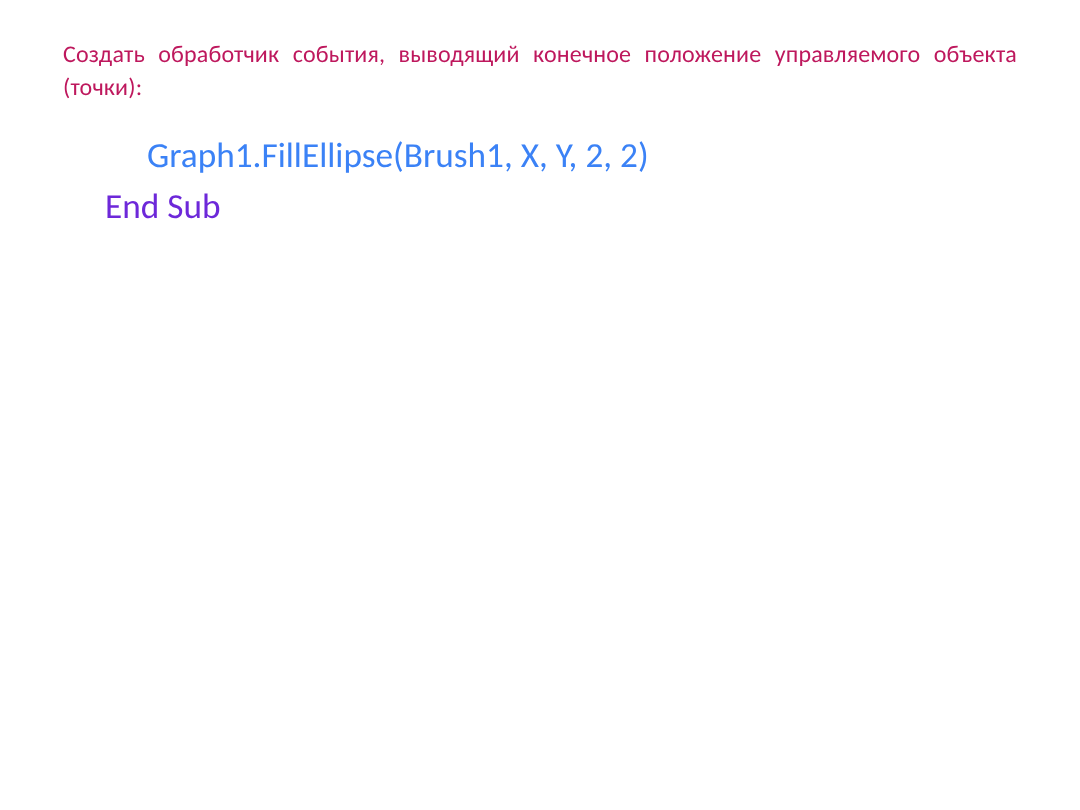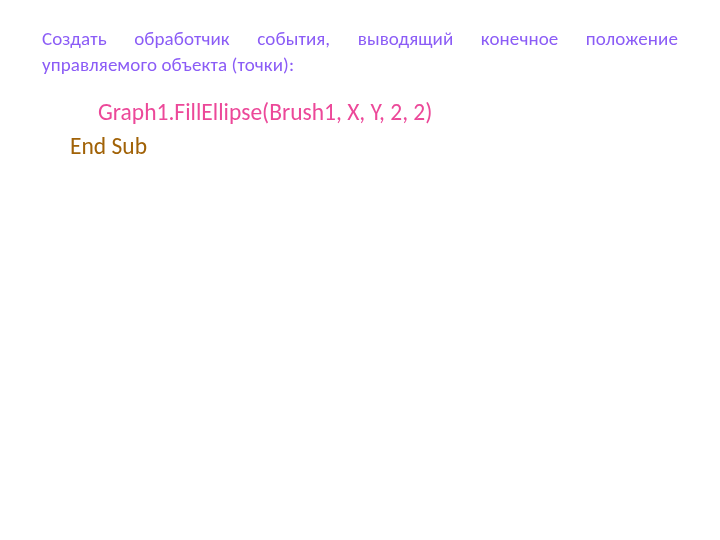--- a/index.html
+++ b/index.html
@@ -8,46 +8,46 @@
       box-sizing: border-box;
     }
     body {
       width: 720px;
       height: 540px;
       background: #ffffff;
       font-family: Calibri, 'Segoe UI', Arial, sans-serif;
       padding: 26px 42px;
     }
     .header-text {
-      font-size: 19px;
-      color: #8b5cf6;
+      font-size: 16px;
+      color: #be185d;
       text-align: justify;
       text-justify: inter-word;
       line-height: 1.35;
       margin-bottom: 18px;
       letter-spacing: 0.1px;
     }
     .code-block {
       font-size: 23.5px;
       line-height: 1.45;
     }
     .code-line-1 {
       color: #1F497D;
       margin-left: 0;
     }
     .code-line-2 {
       color: #3a3a3a;
       margin-left: 56px;
     }
     .code-line-3 {
-      color: #ec4899;
+      color: #3b82f6;
       margin-left: 56px;
     }
     .code-line-4 {
-      color: #a16207;
+      color: #6d28d9;
       margin-left: 28px;
     }
   </style>
 </head>
 <body>
 
 <div class="header-text">
   <span>Создать обработчик события, выводящий конечное положение управляемого объекта (точки):</span>
 </div>
 

